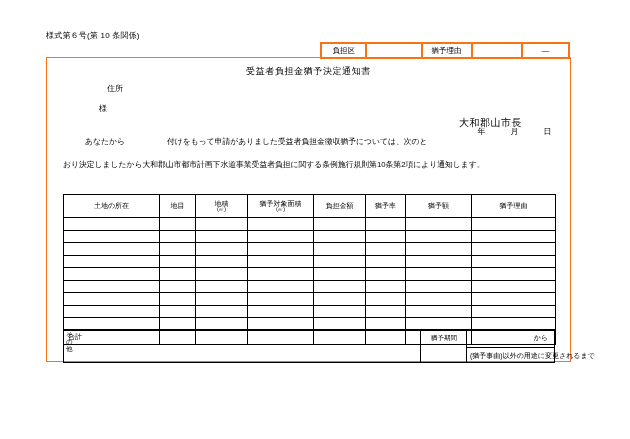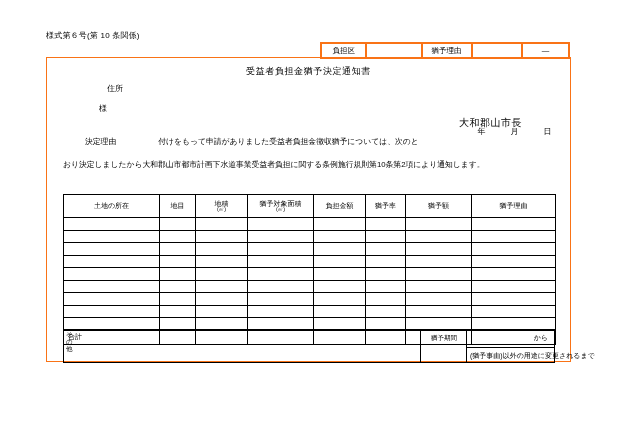--- a/index.html
+++ b/index.html
@@ -253,21 +253,21 @@
       <span>年</span>
       <span>月</span>
       <span>日</span>
     </div>
 
     <div class="sama">様</div>
 
     <div class="issuer">大和郡山市長</div>
 
     <div class="body-p1">
-      <span>決定理由</span><span class="gap"></span><span>付けをもって申請がありました受益者負担金徴収猶予については、次のと</span>
+      <span>あなたから</span><span class="gap"></span><span>付けをもって申請がありました受益者負担金徴収猶予については、次のと</span>
     </div>
 
     <div class="body-p2">おり決定しましたから大和郡山市都市計画下水道事業受益者負担に関する条例施行規則第10条第2項により通知します。</div>
 
 
     <table class="grid">
       <colgroup>
         <col style="width:96px">
         <col style="width:36px">
         <col style="width:52px">

